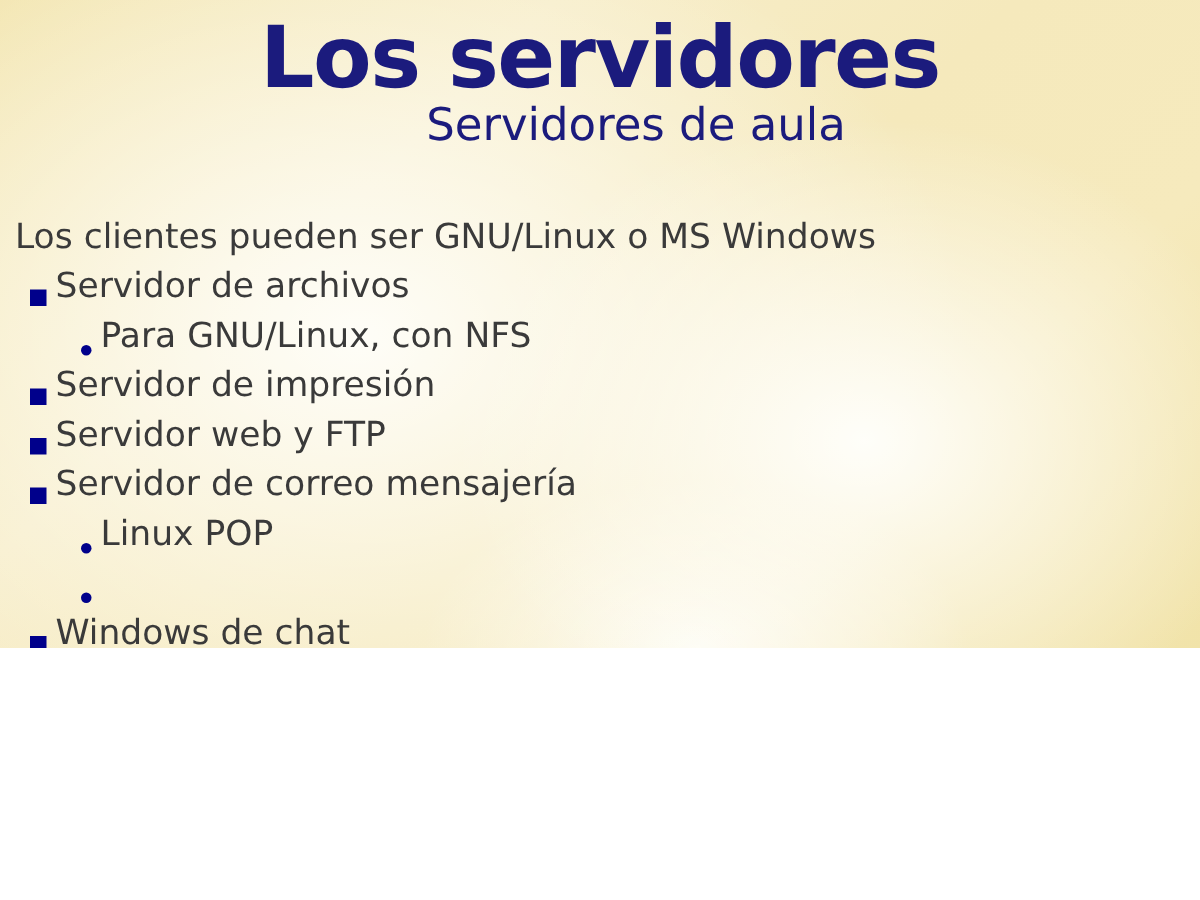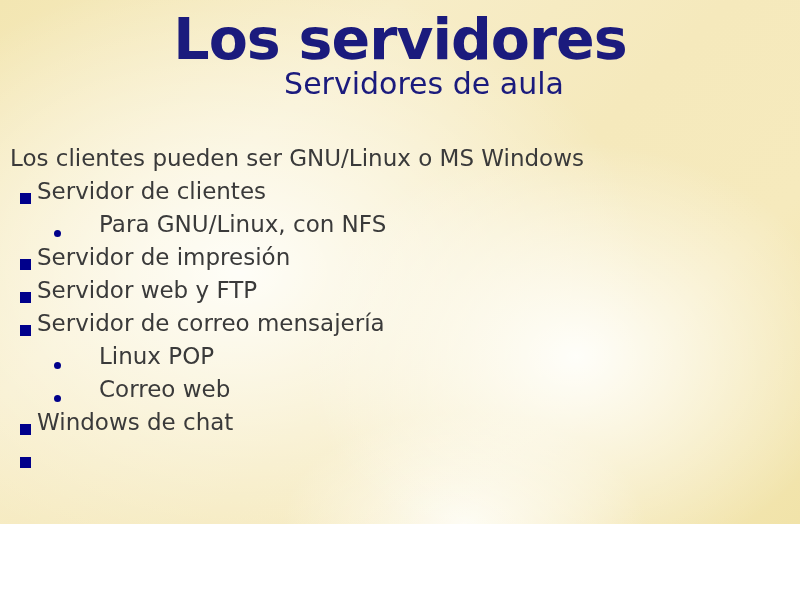--- a/index.html
+++ b/index.html
@@ -3,21 +3,21 @@
 <meta charset="utf-8">
 <style>
   html, body {
     margin: 0;
     padding: 0;
     background: #ffffff;
   }
   .slide {
     position: relative;
     width: 800px;
-    height: 524px;
+    height: 432px;
     overflow: hidden;
     font-family: "DejaVu Sans", "Liberation Sans", sans-serif;
     background:
       radial-gradient(ellipse 420px 330px at 72% 68%, rgba(255,255,252,0.95) 0%, rgba(255,255,252,0) 65%),
       radial-gradient(ellipse 580px 430px at 30% 52%, rgba(255,255,252,0.92) 0%, rgba(255,255,252,0) 70%),
       radial-gradient(ellipse 260px 160px at 58% 100%, rgba(255,255,252,0.85) 0%, rgba(255,255,252,0) 70%),
       linear-gradient(135deg, #f3e6b2 0%, #f7edc8 30%, #f5e9bc 55%, #f6eabd 75%, #f1e3a9 100%);
   }
   .title {
     margin: 0;
@@ -47,21 +47,21 @@
   .row {
     display: flex;
     align-items: flex-end;
     height: 33px;
     font-size: 23px;
     color: #3a3a3a;
     white-space: nowrap;
   }
   .row.lvl0 { padding-left: 2px; }
   .row.lvl1 { padding-left: 12px; }
-  .row.lvl2 { padding-left: 46px; gap: 32px; }
+  .row.lvl2 { padding-left: 46px; }
   .marker {
     flex: none;
     display: inline-block;
     margin-right: 6px;
   }
   .marker.square {
     width: 11px;
     height: 11px;
     background: #00008b;
   }
@@ -77,21 +77,21 @@
 
 <div class="slide">
   <h1 class="title">Los servidores</h1>
   <h2 class="subtitle">Servidores de aula</h2>
   <div class="bullet-list" id="bullet-list">
       <div class="row lvl0">
         <span>Los clientes pueden ser GNU/Linux o MS Windows</span>
       </div>
       <div class="row lvl1">
         <span class="marker square"></span>
-        <span>Servidor de clientes</span>
+        <span>Servidor de archivos</span>
       </div>
       <div class="row lvl2">
         <span class="marker dot"></span>
         <span>Para GNU/Linux, con NFS</span>
       </div>
       <div class="row lvl1">
         <span class="marker square"></span>
         <span>Servidor de impresión</span>
       </div>
       <div class="row lvl1">
@@ -101,21 +101,20 @@
       <div class="row lvl1">
         <span class="marker square"></span>
         <span>Servidor de correo mensajería</span>
       </div>
       <div class="row lvl2">
         <span class="marker dot"></span>
         <span>Linux POP</span>
       </div>
       <div class="row lvl2">
         <span class="marker dot"></span>
-        <span>Correo web</span>
       </div>
       <div class="row lvl1">
         <span class="marker square"></span>
         <span>Windows de chat</span>
       </div>
       <div class="row lvl1">
         <span class="marker square"></span>
       </div>
     </div>
 </div>

